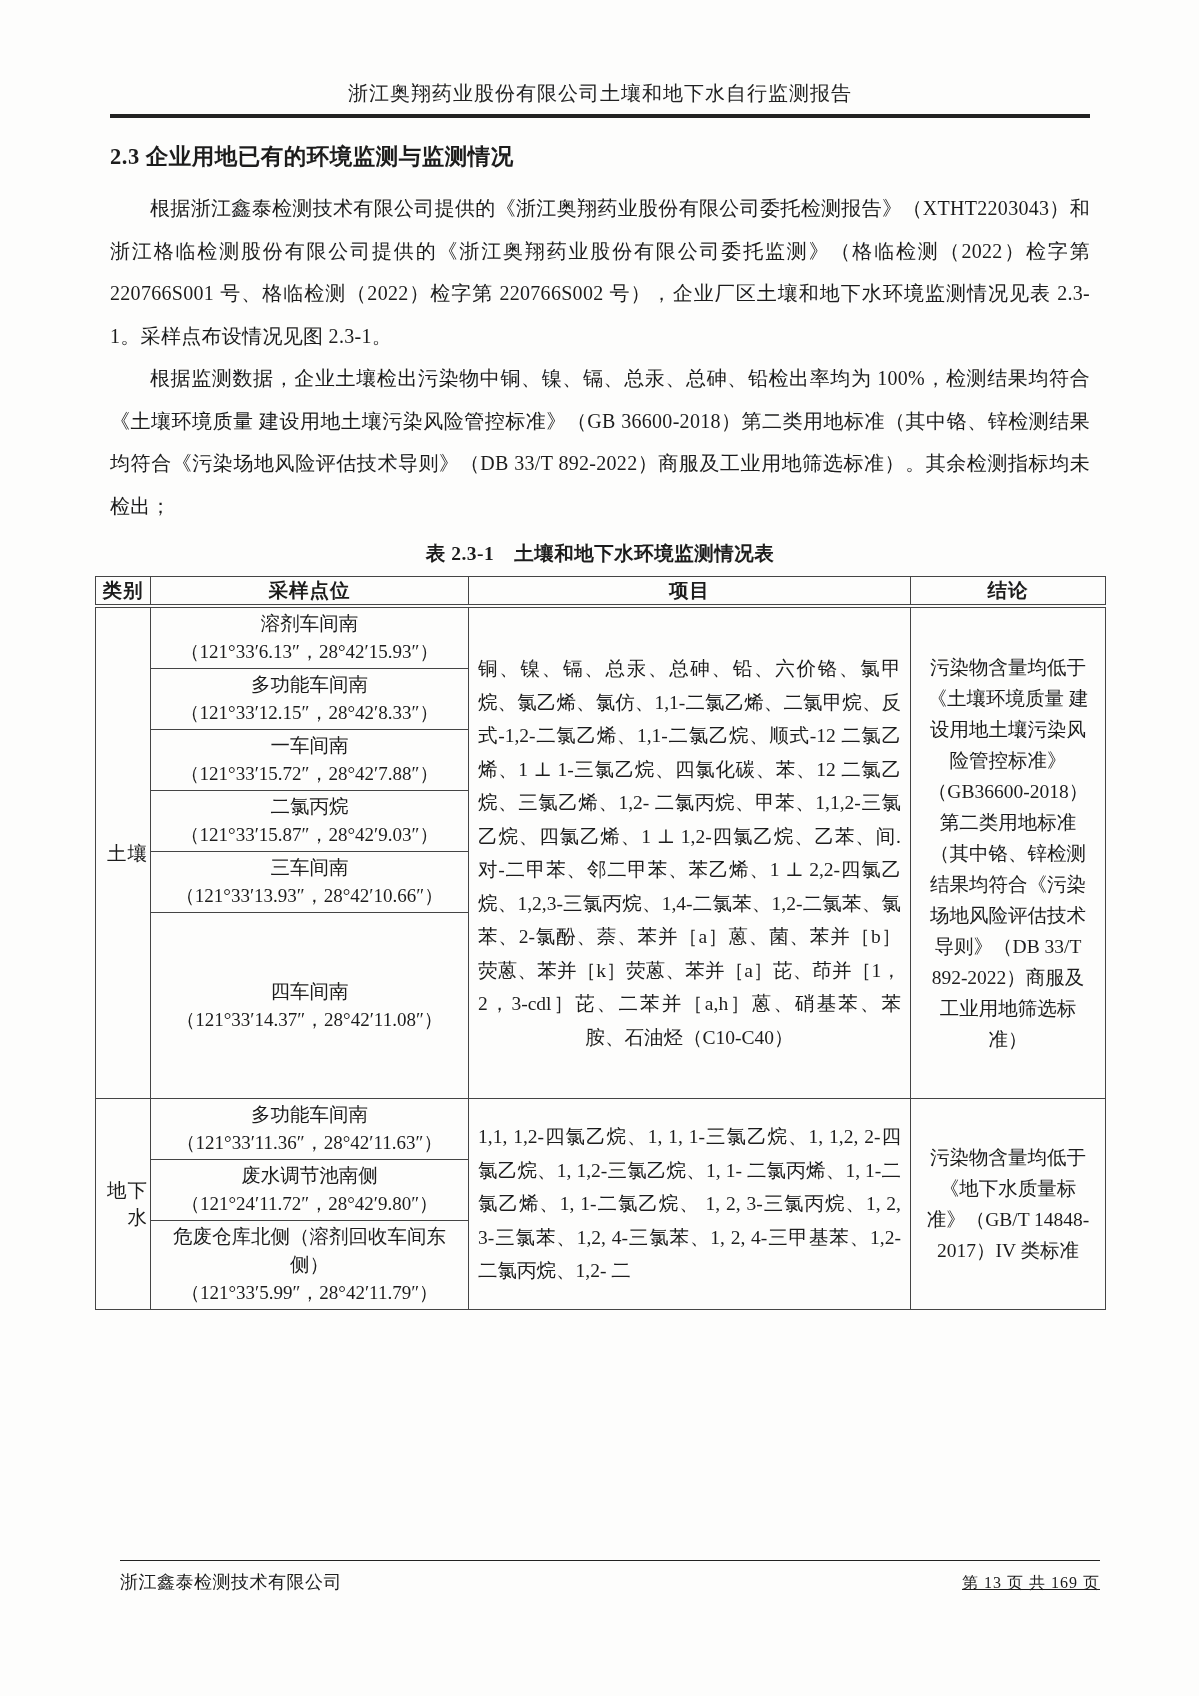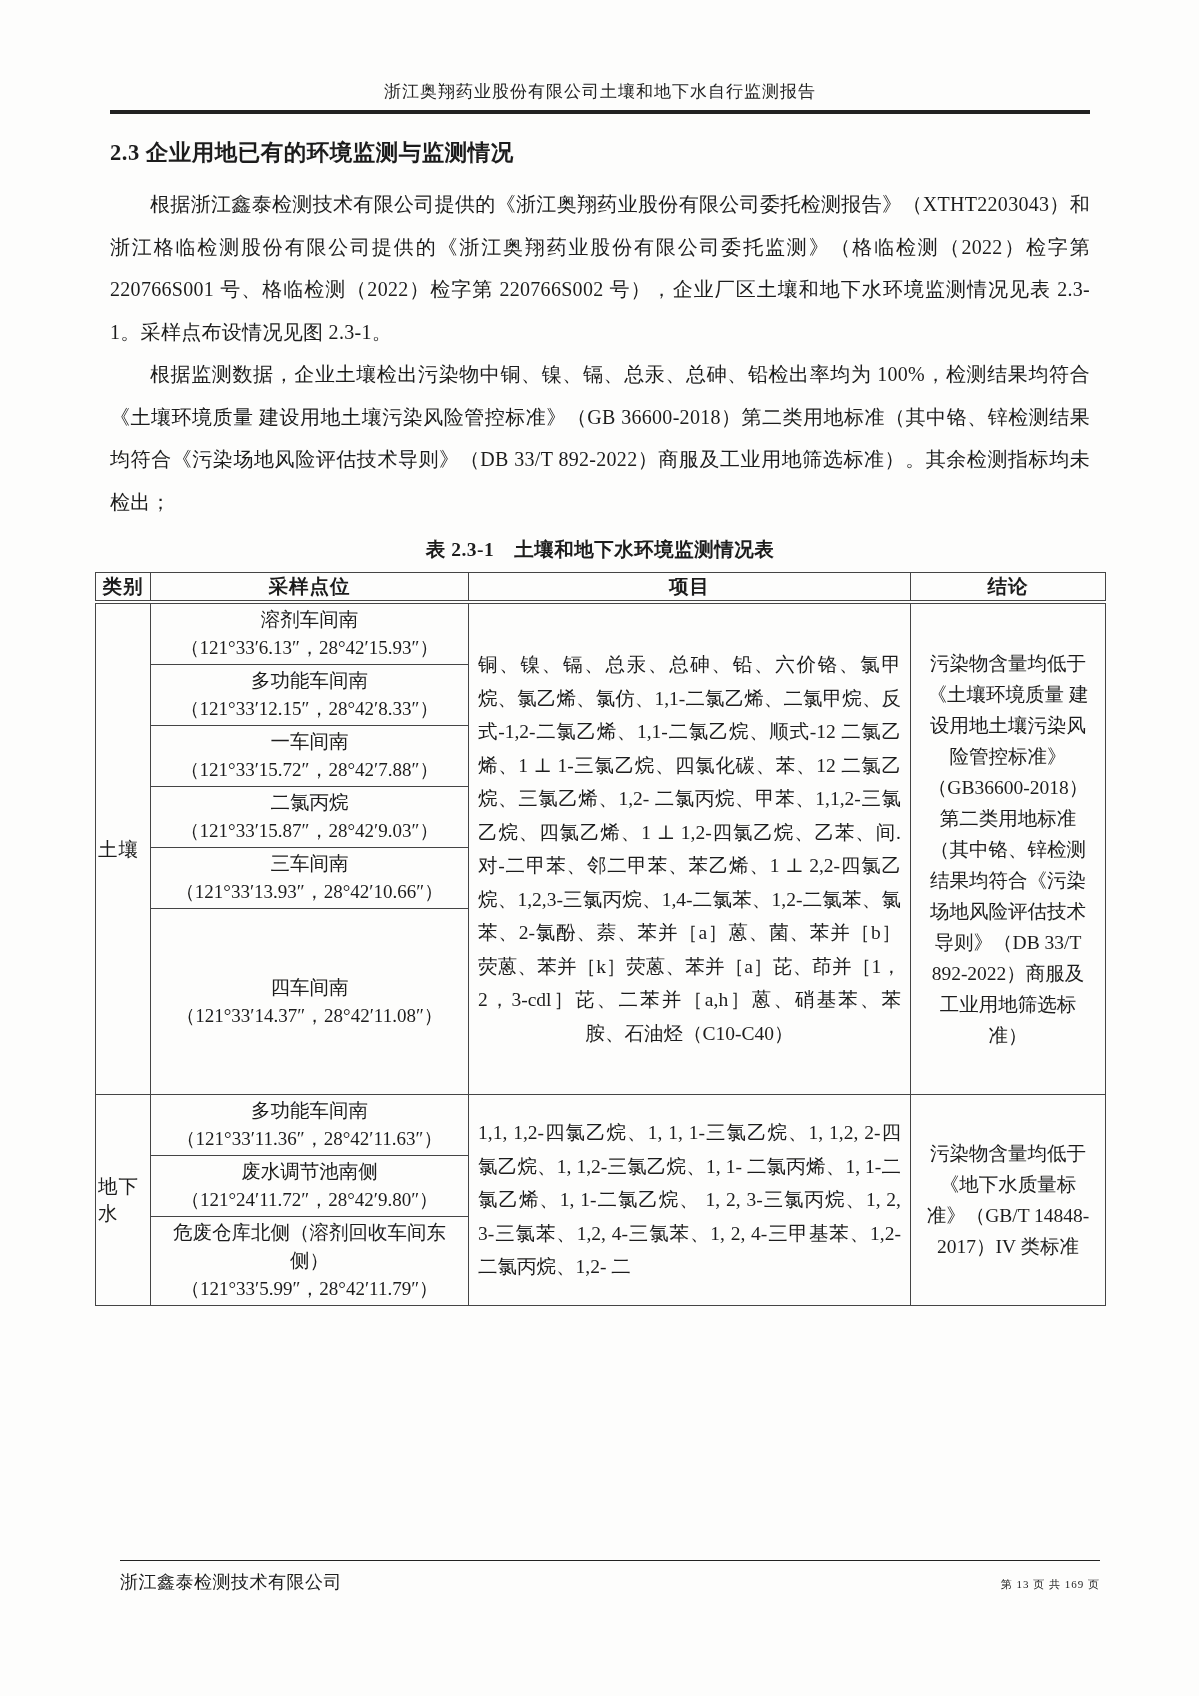--- a/index.html
+++ b/index.html
@@ -15,21 +15,21 @@
     overflow: hidden;
   }
   .content {
     position: absolute;
     left: 110px;
     top: 80px;
     width: 980px;
   }
   .doc-header {
     text-align: center;
-    font-size: 17px;
+    font-size: 20px;
     letter-spacing: 1px;
     color: #222;
   }
   .rule-double {
     margin-top: 7px;
     height: 2px;
     border-top: 3px solid #222;
     border-bottom: 1px solid #222;
   }
   .section-heading {
@@ -74,21 +74,21 @@
     font-weight: bold;
     text-align: center;
     border-bottom: 4px double #454545;
     letter-spacing: 1px;
   }
   tr.h-s  { height: 57px; }
   tr.h-s1 { height: 58px; }
   tr.h-s6 { height: 186px; }
   tr.h-g  { height: 58px; }
   td.c-cat {
-    text-align: left;
+    text-align: right;
     padding: 8px 2px;
     line-height: 27px;
     letter-spacing: 1px;
   }
   td.c-point { text-align: center; padding: 2px 9px; }
   .point-name { line-height: 28px; }
   .point-coords { line-height: 28px; font-size: 19px; }
   td.c-items {
     padding: 4px 9px;
     text-align: justify;
@@ -107,21 +107,21 @@
     left: 120px;
     width: 980px;
     top: 1560px;
     border-top: 1.5px solid #222;
     padding-top: 9px;
     display: flex;
     justify-content: space-between;
     align-items: baseline;
   }
   .footer-left  { font-size: 18px; letter-spacing: 0.5px; }
-  .footer-right { font-size: 11px; letter-spacing: 1px; }
+  .footer-right { font-size: 16px; letter-spacing: 1px; text-decoration: underline; }
 </style>
 </head>
 <body>
 
 <div class="page">
   <div class="content">
 
     <div class="doc-header">浙江奥翔药业股份有限公司土壤和地下水自行监测报告</div>
     <div class="rule-double"></div>
 

